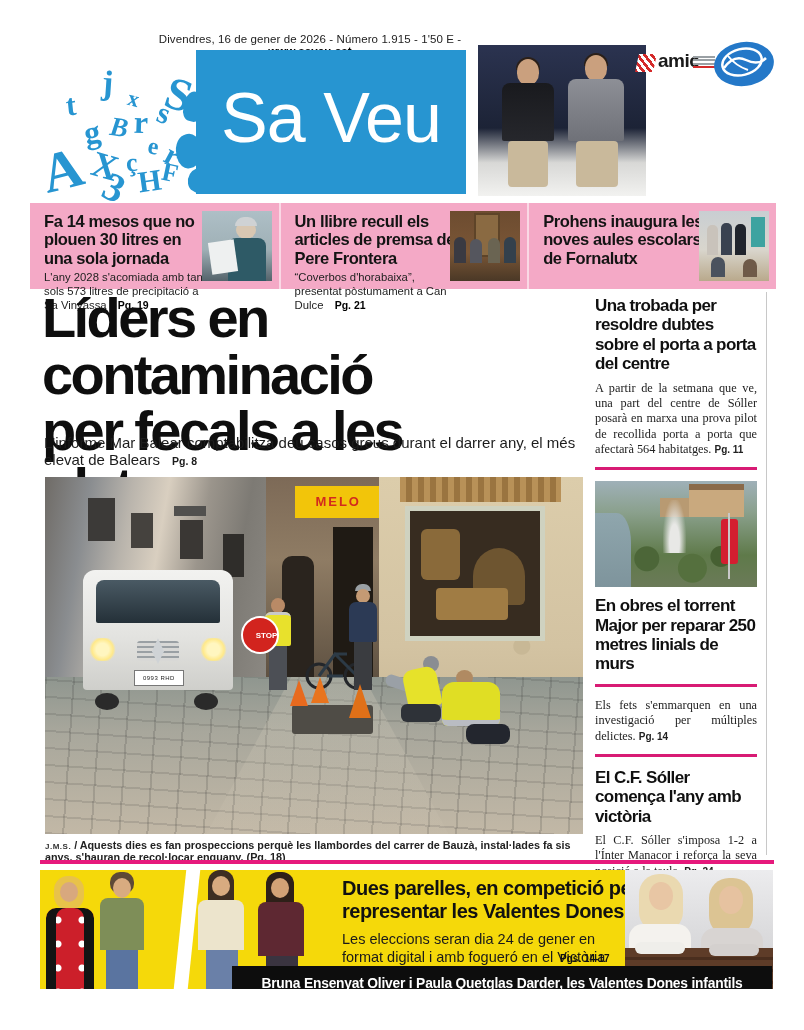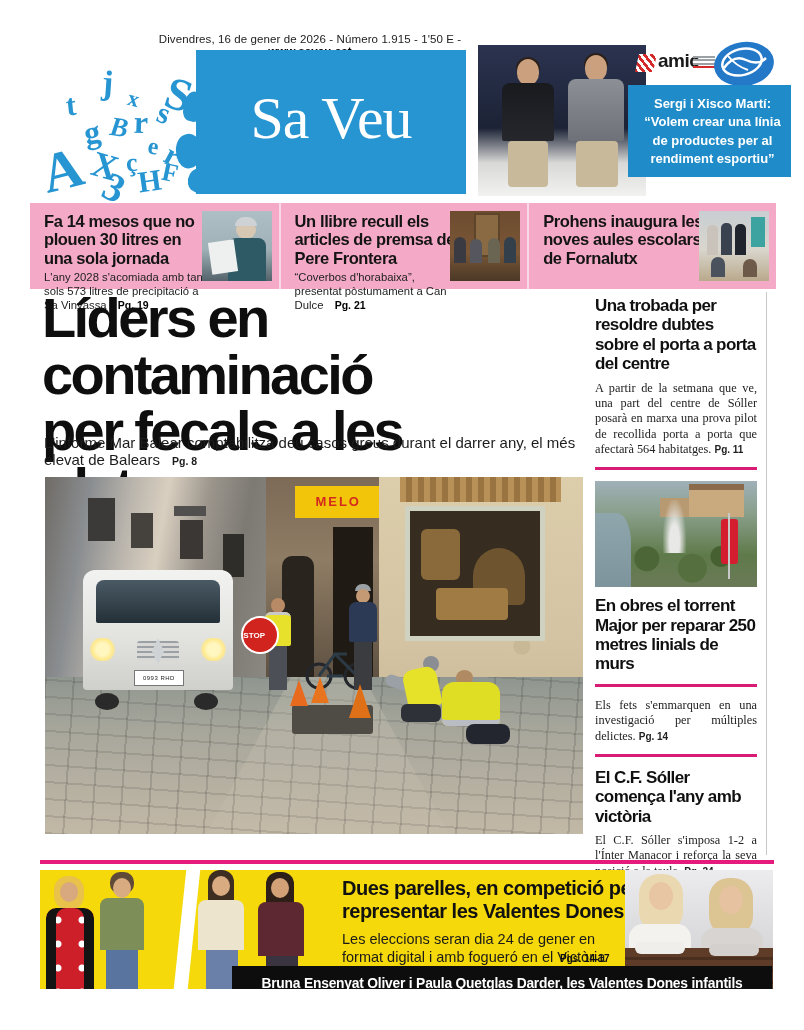--- a/index.html
+++ b/index.html
@@ -11,21 +11,21 @@
             font-size:11.5px;color:#222;letter-spacing:.1px;}
   .dateline b{color:#000;}
 
   
   .letters{position:absolute;left:26px;top:48px;width:180px;height:148px;color:#2795d1;
            font-family:"Liberation Serif",serif;}
   .ml{position:absolute;font-weight:bold;line-height:1;}
   .blob{position:absolute;background:#2795d1;}
   .mastbox{position:absolute;left:196px;top:50px;width:270px;height:144px;background:#2795d1;
            display:flex;align-items:center;justify-content:center;}
-  .masttitle{font-family:Liberation Serif, serif;font-size:60px;color:#fff;letter-spacing:-1px;
+  .masttitle{font-family:Liberation Sans, sans-serif;font-size:70px;color:#fff;letter-spacing:-1px;
              transform:translateY(-4px);}
 
   
   .menphoto{position:absolute;left:478px;top:45px;width:168px;height:151px;
             background:linear-gradient(180deg,#2b3350 0%,#1c2336 55%,#d8d8d6 78%,#f2f2f0 100%);overflow:hidden;}
   .fig-head{position:absolute;width:22px;height:26px;border-radius:50% 50% 45% 45%;background:#caa07e;}
   .hair{position:absolute;width:24px;height:13px;border-radius:12px 12px 0 0;background:#2b2019;}
   .torso{position:absolute;border-radius:8px 8px 2px 2px;}
   .legs{position:absolute;background:#c9b99b;}
 
@@ -151,24 +151,20 @@
 
   <div class="graffiti">
     <svg width="64" height="50" viewBox="0 0 64 50">
       <ellipse cx="32" cy="24" rx="30" ry="22" fill="#2478c8" transform="rotate(-8 32 24)"></ellipse>
       <ellipse cx="30" cy="22" rx="20" ry="13" fill="none" stroke="#fff" stroke-width="2.5" transform="rotate(-14 30 22)"></ellipse>
       <path d="M12 28 q10 -14 22 -8 q12 6 20 -2" fill="none" stroke="#fff" stroke-width="2.5"></path>
       <path d="M16 16 q8 10 20 14" fill="none" stroke="#fff" stroke-width="2"></path>
     </svg>
   </div>
 
-  <div class="quotebox">
-    <div>Sergi i Xisco Martí: “Volem crear una línia de productes per al rendiment esportiu”</div>
-    <div class="qpage">Pàgina 13</div>
-  </div>
 
   <div class="teasers">
     <div class="teaser">
       <div class="t-title">Fa 14 mesos que no plouen 30 litres en una sola jornada</div>
       <div class="t-sub">
         <span>L'any 2028 s'acomiada amb tan sols 573 litres de precipitació a Sa Vinyassa</span>
         <b>Pg. 19</b>
       </div>
       <div class="t-photo" style="background:linear-gradient(180deg,#aebfc6 0%,#9fb0b6 55%,#54636b 100%);">
         <span class="ill" style="left:34px;top:10px;width:20px;height:18px;border-radius:50%;background:#d8c7b2;"></span>
@@ -261,21 +257,21 @@
       <span class="ill" style="left:78%;top:48%;width:18%;height:16%;background:radial-gradient(circle,#fff6c0 0 35%,#ffe98a 60%,rgba(255,233,138,0) 75%);"></span>
       <span class="ill" style="left:36%;top:50%;width:28%;height:14%;background:repeating-linear-gradient(180deg,#9aa0a4 0 2px,#d8d8d6 2px 5px);border-radius:3px;"></span>
       <span class="ill" style="left:46%;top:48%;width:8%;height:18%;background:#cfd3d6;clip-path:polygon(50% 0,100% 50%,50% 100%,0 50%);"></span>
       <span class="ill" style="left:34%;top:70%;width:32%;height:10%;background:#fff;border:1px solid #777;display:flex;align-items:center;justify-content:center;">
         <i style="font-style:normal;font-size:6px;color:#222;letter-spacing:.5px;">0993 RHD</i>
       </span>
       <span class="ill" style="left:8%;top:86%;width:16%;height:12%;background:#2a2a2a;border-radius:50%;"></span>
       <span class="ill" style="left:74%;top:86%;width:16%;height:12%;background:#2a2a2a;border-radius:50%;"></span>
     </div>
 
-    <div class="ill" style="left:36.5%;top:39%;width:34px;height:34px;background:#d2241e;border-radius:50%;border:2px solid #fff;display:flex;align-items:center;justify-content:flex-start;z-index:5;">
+    <div class="ill" style="left:36.5%;top:39%;width:34px;height:34px;background:#d2241e;border-radius:50%;border:2px solid #fff;display:flex;align-items:center;justify-content:flex-end;z-index:5;">
       <span style="color:#fff;font-weight:bold;font-size:8px;">STOP</span>
     </div>
     <div class="ill" style="left:40.5%;top:34%;width:30px;height:100px;z-index:4;">
       <span class="ill" style="left:8px;top:0;width:14px;height:15px;border-radius:50%;background:#b98a66;"></span>
       <span class="ill" style="left:2px;top:14px;width:26px;height:34px;border-radius:6px 6px 2px 2px;background:#e8e12c;box-shadow:inset 0 10px 0 -7px #c9c9c9;"></span>
       <span class="ill" style="left:6px;top:48px;width:18px;height:44px;background:#4c4f55;"></span>
     </div>
 
     <div class="ill" style="left:48%;top:45%;z-index:4;">
       <svg width="70" height="52" viewBox="0 0 70 52">
@@ -303,20 +299,24 @@
       <span class="ill" style="left:22px;top:48px;width:40px;height:18px;border-radius:6px;background:#2e3238;"></span>
     </div>
     <div class="ill" style="left:73%;top:54%;width:80px;height:80px;z-index:7;">
       <span class="ill" style="left:18px;top:0;width:17px;height:16px;border-radius:50%;background:#b08a62;"></span>
       <span class="ill" style="left:4px;top:12px;width:58px;height:44px;border-radius:12px 12px 6px 6px;background:#e0de24;box-shadow:inset 0 -16px 0 -10px #b9bcc2;"></span>
       <span class="ill" style="left:28px;top:54px;width:44px;height:20px;border-radius:8px;background:#23262e;"></span>
     </div>
 
   </div>
 
+  <div class="caption">
+    <span class="credit">J.M.S.</span>
+    <span>/ Aquests dies es fan prospeccions perquè les llambordes del carrer de Bauzà, instal·lades fa sis anys, s'hauran de recol·locar enguany. (Pg. 18)</span>
+  </div>
 
   <div class="sidebar">
     <div>
       <div class="sb-title">Una trobada per resoldre dubtes sobre el porta a porta del centre</div>
       <div class="sb-body">
         <span>A partir de la setmana que ve, una part del centre de Sóller posarà en marxa una prova pilot de recollida porta a porta que afectarà 564 habitatges.</span>
         <b>Pg. 11</b>
       </div>
     </div>
     <div class="sb-rule"></div>

